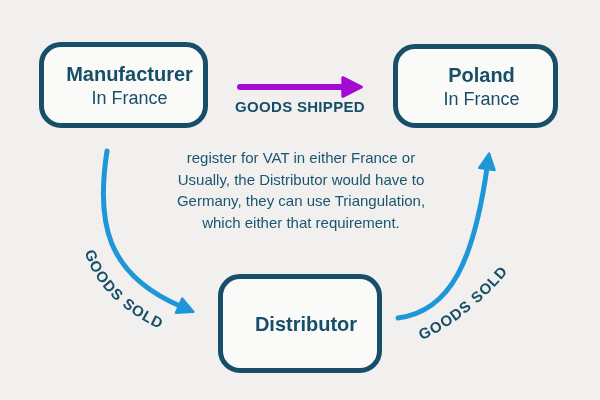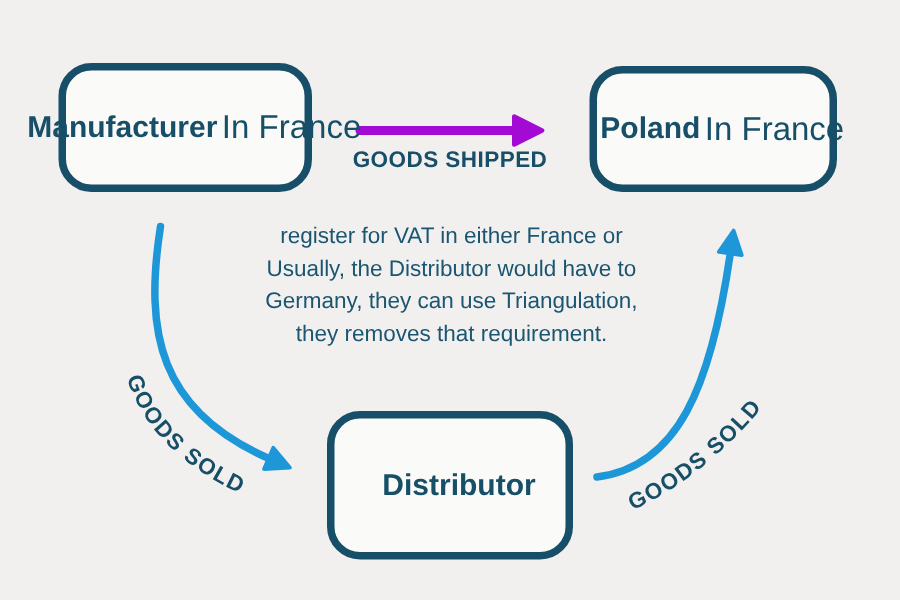--- a/index.html
+++ b/index.html
@@ -18,35 +18,35 @@
     position:relative;
     width:600px;height:400px;
     background:var(--background);
     overflow:hidden;
   }
   .node{
     position:absolute;
     border:5px solid var(--ink);
     border-radius:22px;
     background:var(--node-fill);
-    display:flex;flex-direction:row;
+    display:flex;flex-direction:column;
     align-items:center;justify-content:center;
     gap:3px;
     padding-left:12px;
   }
   .node-title{
     color:var(--ink);
     font-weight:bold;
     font-size:20px;
     line-height:22px;
     white-space:nowrap;
   }
   .node-sub{
     color:var(--ink);
-    font-size:22px;
+    font-size:18px;
     line-height:20px;
     white-space:nowrap;
   }
   .node-manufacturer{left:39px;top:42px;width:169px;height:86px;}
   .node-buyer{left:393px;top:44px;width:165px;height:84px;}
   .node-distributor{left:218px;top:274px;width:164px;height:99px;}
   .edge-label-shipped{
     position:absolute;
     left:220px;top:98px;width:160px;
     text-align:center;
@@ -124,16 +124,16 @@
   <div class="node node-distributor">
     <div class="node-title">Distributor</div>
   </div>
 
   <div class="edge-label-shipped">GOODS SHIPPED</div>
 
   <div class="note">
     <div class="note-line">register for VAT in either France or</div>
     <div class="note-line">Usually, the Distributor would have to</div>
     <div class="note-line">Germany, they can use Triangulation,</div>
-    <div class="note-line">they removes that requirement.</div>
+    <div class="note-line">which either that requirement.</div>
   </div>
 
 </div>
 
 </body></html>

